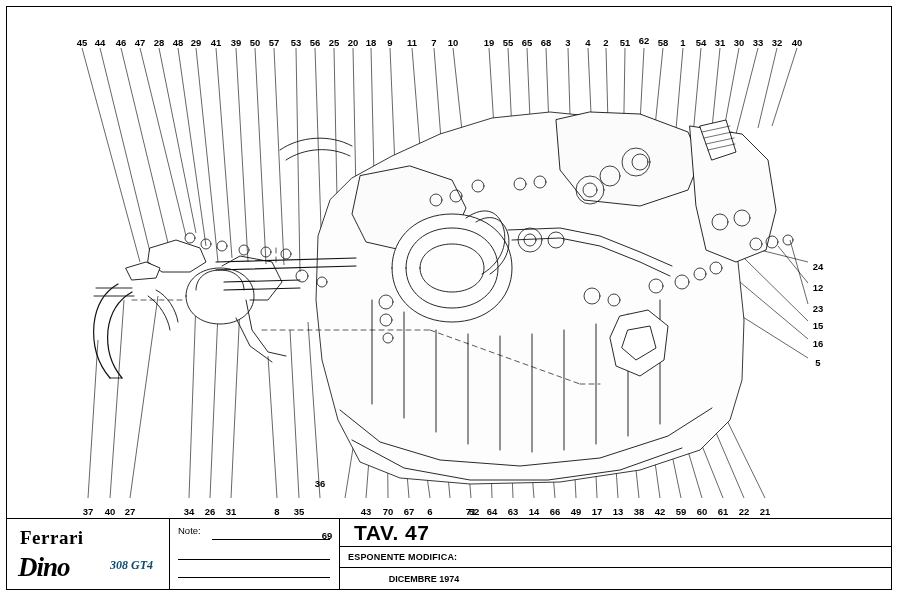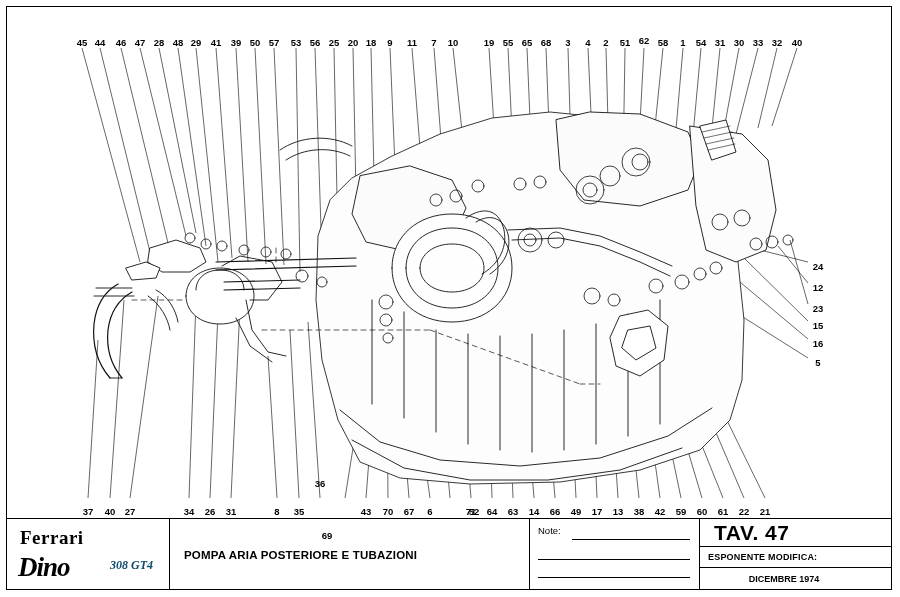--- a/index.html
+++ b/index.html
@@ -389,23 +389,20 @@
   </svg>
 
   <div class="diagram-area"></div>
 
   <div class="title-block">
     <div class="tb-logo">
       <div class="brand-ferrari">Ferrari</div>
       <div class="brand-dino">Dino</div>
       <div class="brand-model">308 GT4</div>
     </div>
-    <div class="tb-desc">
-      <span class="tb-desc-text">POMPA ARIA POSTERIORE E TUBAZIONI</span>
-    </div>
     <div class="tb-note">
       <span class="tb-note-label">Note:</span>
       <div class="note-line l1"></div>
       <div class="note-line l2"></div>
       <div class="note-line l3"></div>
     </div>
     <div class="tb-right">
       <div class="tav-row">
         <span class="tav-text">TAV.  47</span>
       </div>

